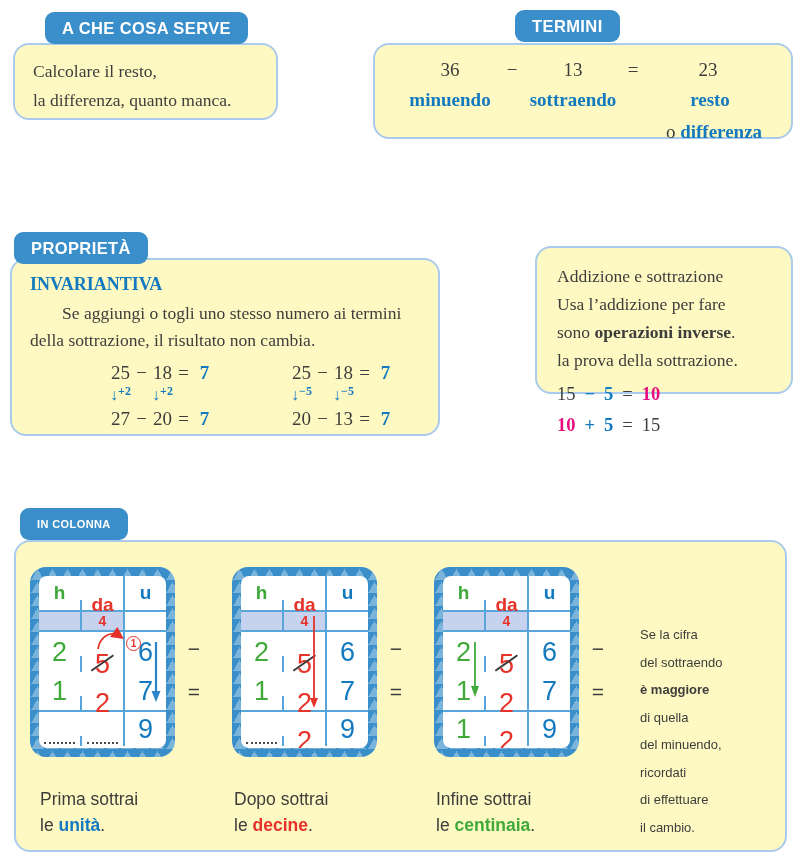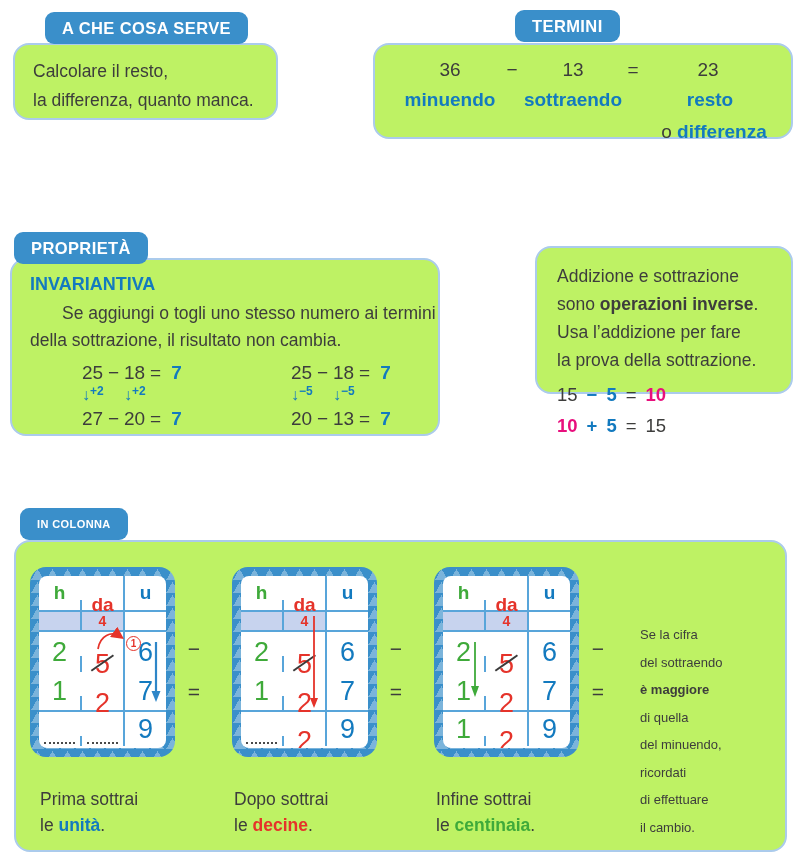--- a/index.html
+++ b/index.html
@@ -12,38 +12,38 @@
     width:800px; height:861px; position:relative; background:#fff;
     font-family:"Liberation Sans", sans-serif; color:var(--dark); overflow:hidden;
   }
   .badge{
     position:absolute; z-index:3; background:var(--badge); color:#fff;
     font-weight:bold; font-size:16.5px; letter-spacing:.4px;
     height:32px; line-height:32px; padding:0 17px; border-radius:9px;
     white-space:nowrap;
   }
   .panel{
-    position:absolute; z-index:1; background:#bef264;
-    border:2.5px solid var(--border); border-radius:16px;
+    position:absolute; z-index:1; background:#fef9c3;
+    border:2.5px solid var(--border); border-radius:16px;font-family:Liberation Serif, serif;
   }
   .txt{font-size:17.5px; line-height:29px; color:var(--dark);}
   .abs{position:absolute;}
   .cx{transform:translateX(-50%); white-space:nowrap;}
   .blue{color:var(--blue);} .red{color:var(--red);} .green{color:var(--green);}
   .magenta{color:var(--magenta);}
   .b{font-weight:bold;}
 
   
   .tm-num{font-size:19px;}
   .tm-lab{font-size:19px; font-weight:bold; color:var(--blue);}
 
   
   #prop-box{padding:14px 0 0 18px;}
   #prop-title{font-size:18px; font-weight:bold; color:var(--blue); margin-bottom:5px;}
-  #inv-groups{display:flex; gap:104px; margin-left:52px; margin-top:8px;}
+  #inv-groups{display:flex; gap:76px; margin-left:80px; margin-top:8px;}
   .inv-line{display:flex; font-size:19px; height:24px;}
   .inv-line span{width:21px; text-align:center; white-space:nowrap;}
   .inv-line .res{color:var(--blue); font-weight:bold;}
   .inv-arrows{display:flex; height:22px;}
   .inv-arrows .slot{width:21px; text-align:center; white-space:nowrap; color:var(--blue);}
   .inv-arrows .ar{font-size:16px; font-weight:bold;}
   .inv-arrows .arl{font-size:12px; font-weight:bold; position:relative; top:-5px;}
 
   
   #inverse-box{padding:14px 0 0 20px;}
@@ -157,22 +157,22 @@
           <span>13</span>
           <span>=</span>
           <span class="res">7</span>
       </div>
     </div>
   </div>
 </div>
 
 <div class="panel" id="inverse-box" style="left:535px; top:246px; width:258px; height:148px;">
   <div class="txt" style="line-height:28px;">Addizione e sottrazione</div>
+  <div class="txt" style="line-height:28px;">Usa l’addizione per fare</div>
   <div class="txt" style="line-height:28px;"><span>sono </span><span class="b">operazioni inverse</span><span>.</span></div>
-  <div class="txt" style="line-height:28px;">Usa l’addizione per fare</div>
   <div class="txt" style="line-height:28px;">la prova della sottrazione.</div>
   <div class="eqn" style="margin-top:5px;">
     <span>15</span>
     <span class="blue b">−</span>
     <span class="blue b">5</span>
     <span>=</span>
     <span class="magenta b">10</span>
   </div>
   <div class="eqn">
     <span class="magenta b">10</span>

